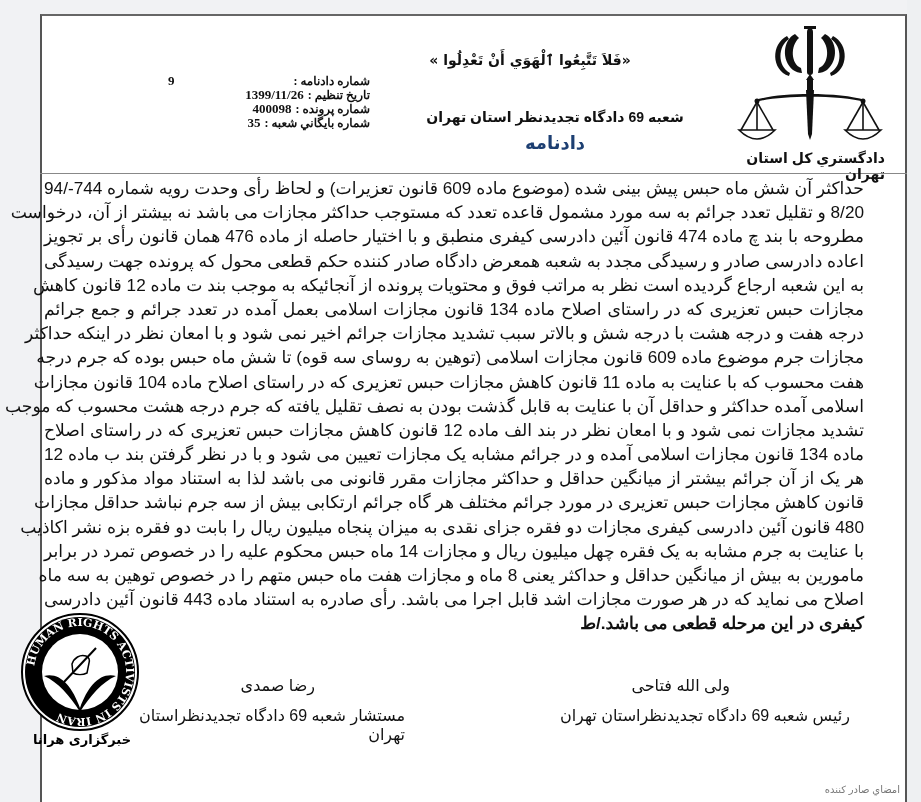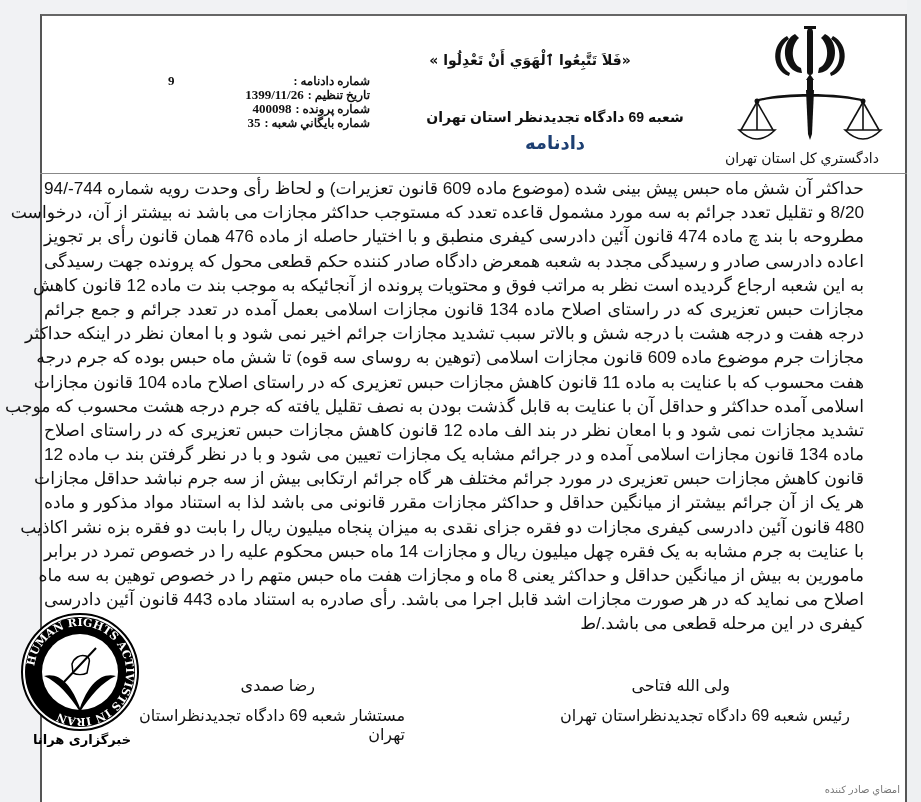--- a/index.html
+++ b/index.html
@@ -7,41 +7,41 @@
   body { position: relative; font-family: "Liberation Sans", "DejaVu Sans", sans-serif; color: #111; }
 
   .page-bg { position: absolute; left: 0; top: 0; width: 921px; height: 802px; background: #f1f2f4; }
   .sheet { position: absolute; left: 40px; top: 14px; width: 867px; height: 800px; background: #fff;
            border-left: 2px solid #555; border-right: 2px solid #555; border-top: 2px solid #666; }
 
   
   .header { position: absolute; left: 40px; top: 14px; width: 867px; height: 160px; border-bottom: 1px solid #888; }
   .emblem { position: absolute; right: 22px; top: 8px; width: 150px; height: 125px; }
   .emblem svg { width: 100%; height: 100%; }
-  .judiciary-label { position: absolute; right: 22px; top: 136px; width: 160px; text-align: left;
-                     font-weight: normal; font-size: 14px; direction: rtl; }
+  .judiciary-label { position: absolute; right: 22px; top: 136px; width: 160px; text-align: right;
+                     font-weight: bold; font-size: 14px; direction: rtl; }
   .verse { position: absolute; left: 380px; top: 38px; width: 220px; text-align: center; font-size: 14px;
            font-weight: bold; direction: rtl; font-family: "DejaVu Sans", sans-serif; }
   .branch-title { position: absolute; left: 380px; top: 95px; width: 270px; text-align: center; font-size: 14px;
                   font-weight: bold; direction: rtl; }
   .doc-title { position: absolute; left: 430px; top: 118px; width: 170px; text-align: center; font-size: 18px;
                font-weight: bold; color: #1d3f72; direction: rtl; }
 
   .meta { position: absolute; left: 180px; top: 60px; width: 150px; direction: rtl; font-size: 12px; font-weight: bold;
           font-family: "Liberation Serif", serif; line-height: 14px; }
   .meta-row { display: flex; direction: rtl; white-space: nowrap; }
   .meta-label { }
   .meta-value { margin-right: 4px; font-size: 13px; }
   .meta-row.first .meta-value { position: absolute; left: -52px; }
 
   
   .body-text { position: absolute; left: 44px; top: 176px; width: 820px; direction: rtl; text-align: justify;
                font-size: 17.2px; line-height: 24.2px; font-family: "Liberation Sans", sans-serif; color: #111; }
   .body-line { display: block; white-space: nowrap; text-align: justify; text-align-last: justify; height: 24.2px; }
-  .body-line.last { text-align-last: right; }
+  .body-line.last { text-align-last: right; font-weight: bold; }
 
   
   .sig { position: absolute; direction: rtl; text-align: right; font-size: 16px; }
   .sig-right-name { left: 530px; top: 676px; width: 200px; }
   .sig-right-title { left: 510px; top: 706px; width: 340px; }
   .sig-left-name { left: 175px; top: 676px; width: 140px; }
   .sig-left-title { left: 105px; top: 706px; width: 300px; }
   .issuer-sig { position: absolute; left: 700px; top: 784px; width: 200px; text-align: right; direction: rtl;
                 font-size: 10px; color: #777; }
 
@@ -126,22 +126,22 @@
   <span class="body-line">مطروحه با بند چ ماده 474 قانون آئین دادرسی کیفری منطبق و با اختیار حاصله از ماده 476 همان قانون رأی بر تجویز</span>
   <span class="body-line">اعاده دادرسی صادر و رسیدگی مجدد به شعبه همعرض دادگاه صادر کننده حکم قطعی محول که پرونده جهت رسیدگی</span>
   <span class="body-line">به این شعبه ارجاع گردیده است نظر به مراتب فوق و محتویات پرونده از آنجائیکه به موجب بند ت ماده 12 قانون کاهش</span>
   <span class="body-line">مجازات حبس تعزیری که در راستای اصلاح ماده 134 قانون مجازات اسلامی بعمل  آمده در تعدد جرائم و جمع جرائم</span>
   <span class="body-line">درجه هفت و درجه هشت با درجه شش و بالاتر سبب تشدید مجازات جرائم اخیر نمی شود و با امعان نظر در اینکه حداکثر</span>
   <span class="body-line">مجازات جرم موضوع ماده 609 قانون مجازات اسلامی (توهین به روسای سه قوه) تا شش ماه حبس بوده که جرم درجه</span>
   <span class="body-line">هفت محسوب که با عنایت به ماده 11 قانون کاهش مجازات حبس تعزیری که در راستای اصلاح ماده 104 قانون مجازات</span>
   <span class="body-line">اسلامی آمده حداکثر و حداقل آن با عنایت به قابل گذشت بودن به  نصف تقلیل یافته که جرم درجه هشت محسوب که موجب</span>
   <span class="body-line">تشدید مجازات نمی شود و با امعان نظر در بند الف ماده 12 قانون کاهش مجازات حبس تعزیری که در راستای اصلاح</span>
   <span class="body-line">ماده 134 قانون مجازات اسلامی آمده و در جرائم مشابه یک مجازات تعیین می شود و با در نظر گرفتن  بند ب ماده 12</span>
+  <span class="body-line">هر یک از آن جرائم بیشتر از میانگین حداقل و حداکثر مجازات مقرر قانونی می باشد لذا به استناد مواد مذکور و ماده</span>
   <span class="body-line">قانون کاهش مجازات حبس تعزیری در مورد جرائم مختلف هر گاه جرائم ارتکابی بیش از سه جرم نباشد حداقل مجازات</span>
-  <span class="body-line">هر یک از آن جرائم بیشتر از میانگین حداقل و حداکثر مجازات مقرر قانونی می باشد لذا به استناد مواد مذکور و ماده</span>
   <span class="body-line">480 قانون آئین دادرسی کیفری مجازات دو فقره جزای نقدی به میزان پنجاه میلیون ریال را بابت دو فقره بزه نشر اکاذیب</span>
   <span class="body-line">با عنایت به جرم مشابه به یک فقره چهل میلیون ریال و مجازات 14 ماه حبس محکوم علیه را در خصوص تمرد در برابر</span>
   <span class="body-line">مامورین به بیش از میانگین حداقل و حداکثر یعنی 8 ماه و مجازات هفت ماه حبس متهم را در خصوص توهین به سه ماه</span>
   <span class="body-line">اصلاح می نماید که در هر صورت مجازات اشد قابل اجرا می باشد. رأی صادره به استناد ماده 443 قانون آئین دادرسی</span>
   <span class="body-line last">کیفری در این مرحله قطعی می باشد./ط</span>
 </div>
 
 <div class="sig sig-right-name">ولی الله فتاحی</div>
 <div class="sig sig-right-title">رئیس شعبه 69 دادگاه تجدیدنظراستان تهران</div>
 <div class="sig sig-left-name">رضا صمدی</div>

